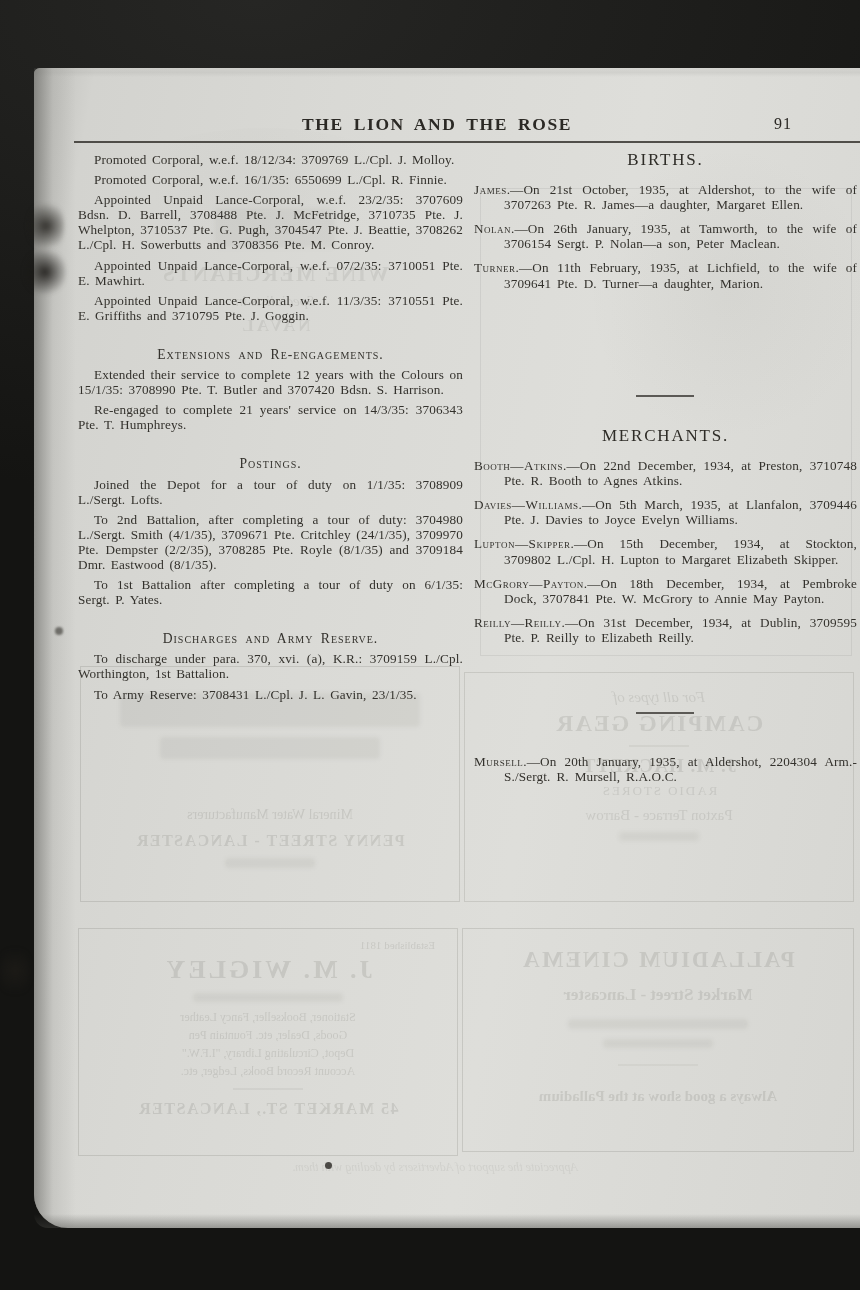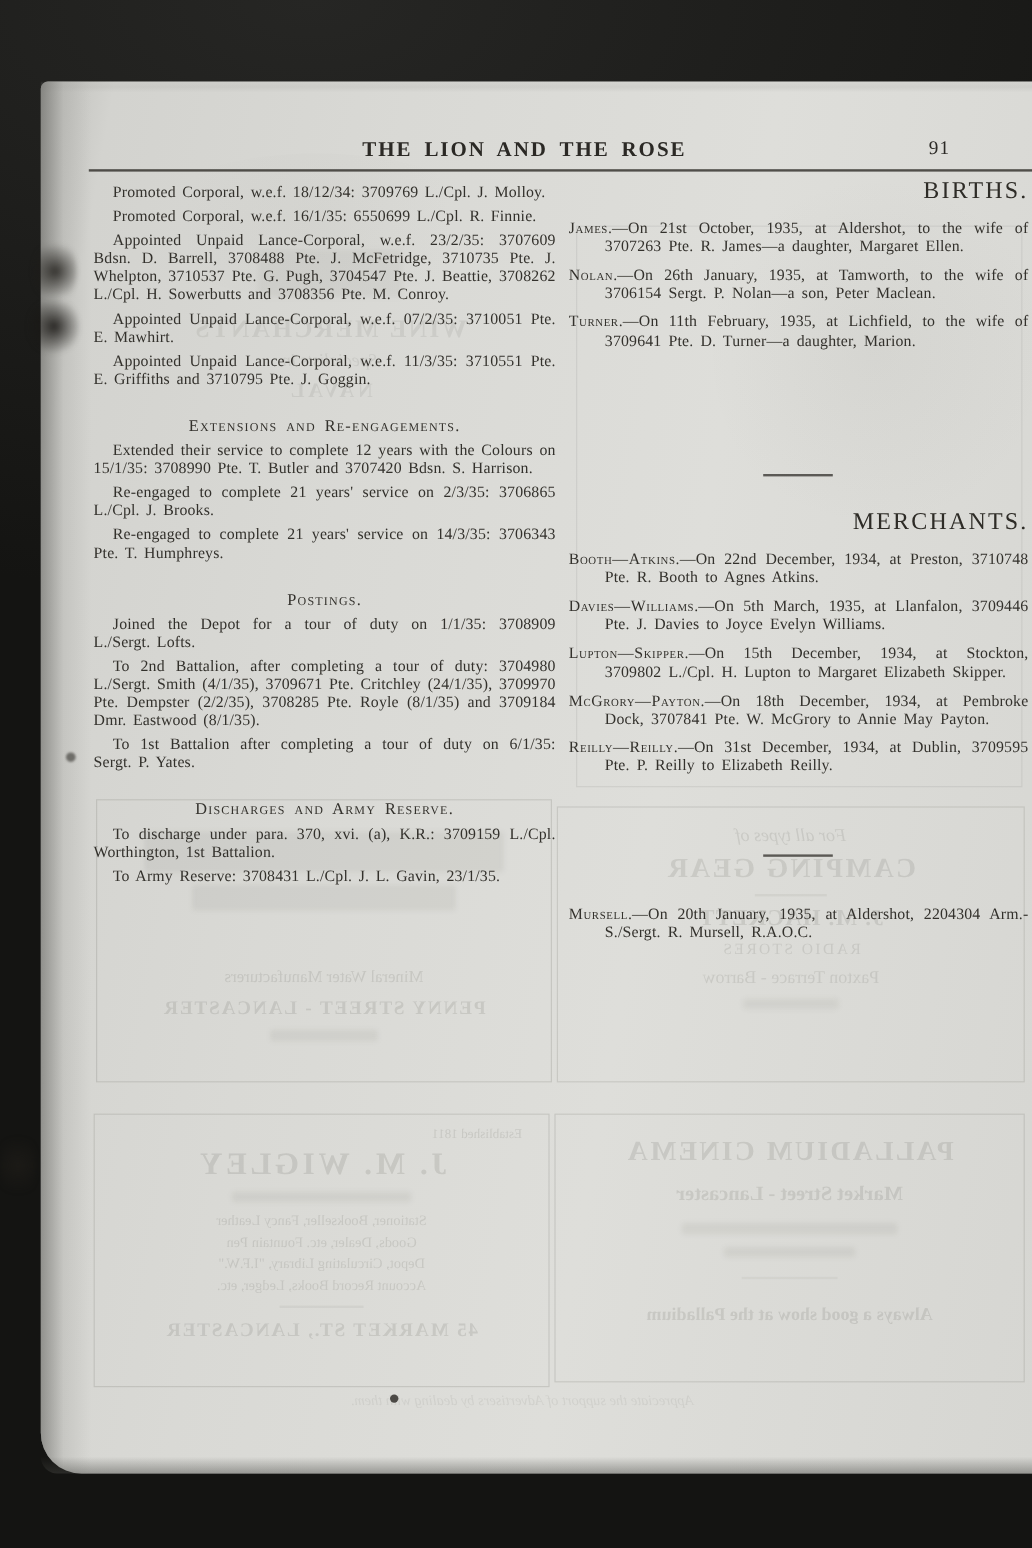--- a/index.html
+++ b/index.html
@@ -51,22 +51,22 @@
   .para{margin:0 0 5px 0;text-indent:16px;word-spacing:2px;font-family:Liberation Serif, serif;}
   .subhead{
     margin:24px 0 5px 0;text-align:center;font-weight:normal;
     font-size:13.6px;font-variant:small-caps;letter-spacing:1px;word-spacing:3px;
   }
   .sec{position:absolute;left:0;width:100%;}
   .sec-births{top:0;}
   .sec-marriages{top:276px;}
   .sec-death{top:602px;}
   .cap-head{
-    margin:0 0 15px 0;text-align:right;font-weight:normal;
-    font-size:20px;letter-spacing:1.8px;color:#2e2c27;
+    margin:0 0 15px 0;text-align:center;font-weight:normal;
+    font-size:17px;letter-spacing:1.8px;color:#2e2c27;
   }
   .entry{margin:0 0 9px 0;padding-left:30px;text-indent:-30px;word-spacing:2.4px;}
   .sc{font-variant:small-caps;letter-spacing:.5px;}
   .divider{position:absolute;left:162px;width:58px;height:2px;background:rgba(48,46,41,.75);}
   .div1{top:243px;}
   .div2{top:560px;}
   
   .ghost{position:absolute;transform:scaleX(-1);color:#8d8d87;filter:blur(.5px);
     text-align:center;pointer-events:none;}
   .gbox{border:1px solid rgba(112,112,106,.26);}
@@ -150,21 +150,20 @@
     <div class="hdr-rule"></div>
 
     <div class="col col-left">
       <p class="para">Promoted Corporal, w.e.f. 18/12/34: 3709769 L./Cpl. J. Molloy.</p>
       <p class="para">Promoted Corporal, w.e.f. 16/1/35: 6550699 L./Cpl. R. Finnie.</p>
       <p class="para">Appointed Unpaid Lance-Corporal, w.e.f. 23/2/35: 3707609 Bdsn. D. Barrell, 3708488 Pte. J. McFetridge, 3710735 Pte. J. Whelpton, 3710537 Pte. G. Pugh, 3704547 Pte. J. Beattie, 3708262 L./Cpl. H. Sowerbutts and 3708356 Pte. M. Conroy.</p>
       <p class="para">Appointed Unpaid Lance-Corporal, w.e.f. 07/2/35: 3710051 Pte. E. Mawhirt.</p>
       <p class="para">Appointed Unpaid Lance-Corporal, w.e.f. 11/3/35: 3710551 Pte. E. Griffiths and 3710795 Pte. J. Goggin.</p>
       <h3 class="subhead">Extensions and Re-engagements.</h3>
       <p class="para">Extended their service to complete 12 years with the Colours on 15/1/35: 3708990 Pte. T. Butler and 3707420 Bdsn. S. Harrison.</p>
-      <p class="para">Re-engaged to complete 21 years' service on 2/3/35: 3706865 L./Cpl. J. Brooks.</p>
       <p class="para">Re-engaged to complete 21 years' service on 14/3/35: 3706343 Pte. T. Humphreys.</p>
       <h3 class="subhead">Postings.</h3>
       <p class="para">Joined the Depot for a tour of duty on 1/1/35: 3708909 L./Sergt. Lofts.</p>
       <p class="para">To 2nd Battalion, after completing a tour of duty: 3704980 L./Sergt. Smith (4/1/35), 3709671 Pte. Critchley (24/1/35), 3709970 Pte. Dempster (2/2/35), 3708285 Pte. Royle (8/1/35) and 3709184 Dmr. Eastwood (8/1/35).</p>
       <p class="para">To 1st Battalion after completing a tour of duty on 6/1/35: Sergt. P. Yates.</p>
       <h3 class="subhead">Discharges and Army Reserve.</h3>
       <p class="para">To discharge under para. 370, xvi. (a), K.R.: 3709159 L./Cpl. Worthington, 1st Battalion.</p>
       <p class="para">To Army Reserve: 3708431 L./Cpl. J. L. Gavin, 23/1/35.</p>
     </div>
 

